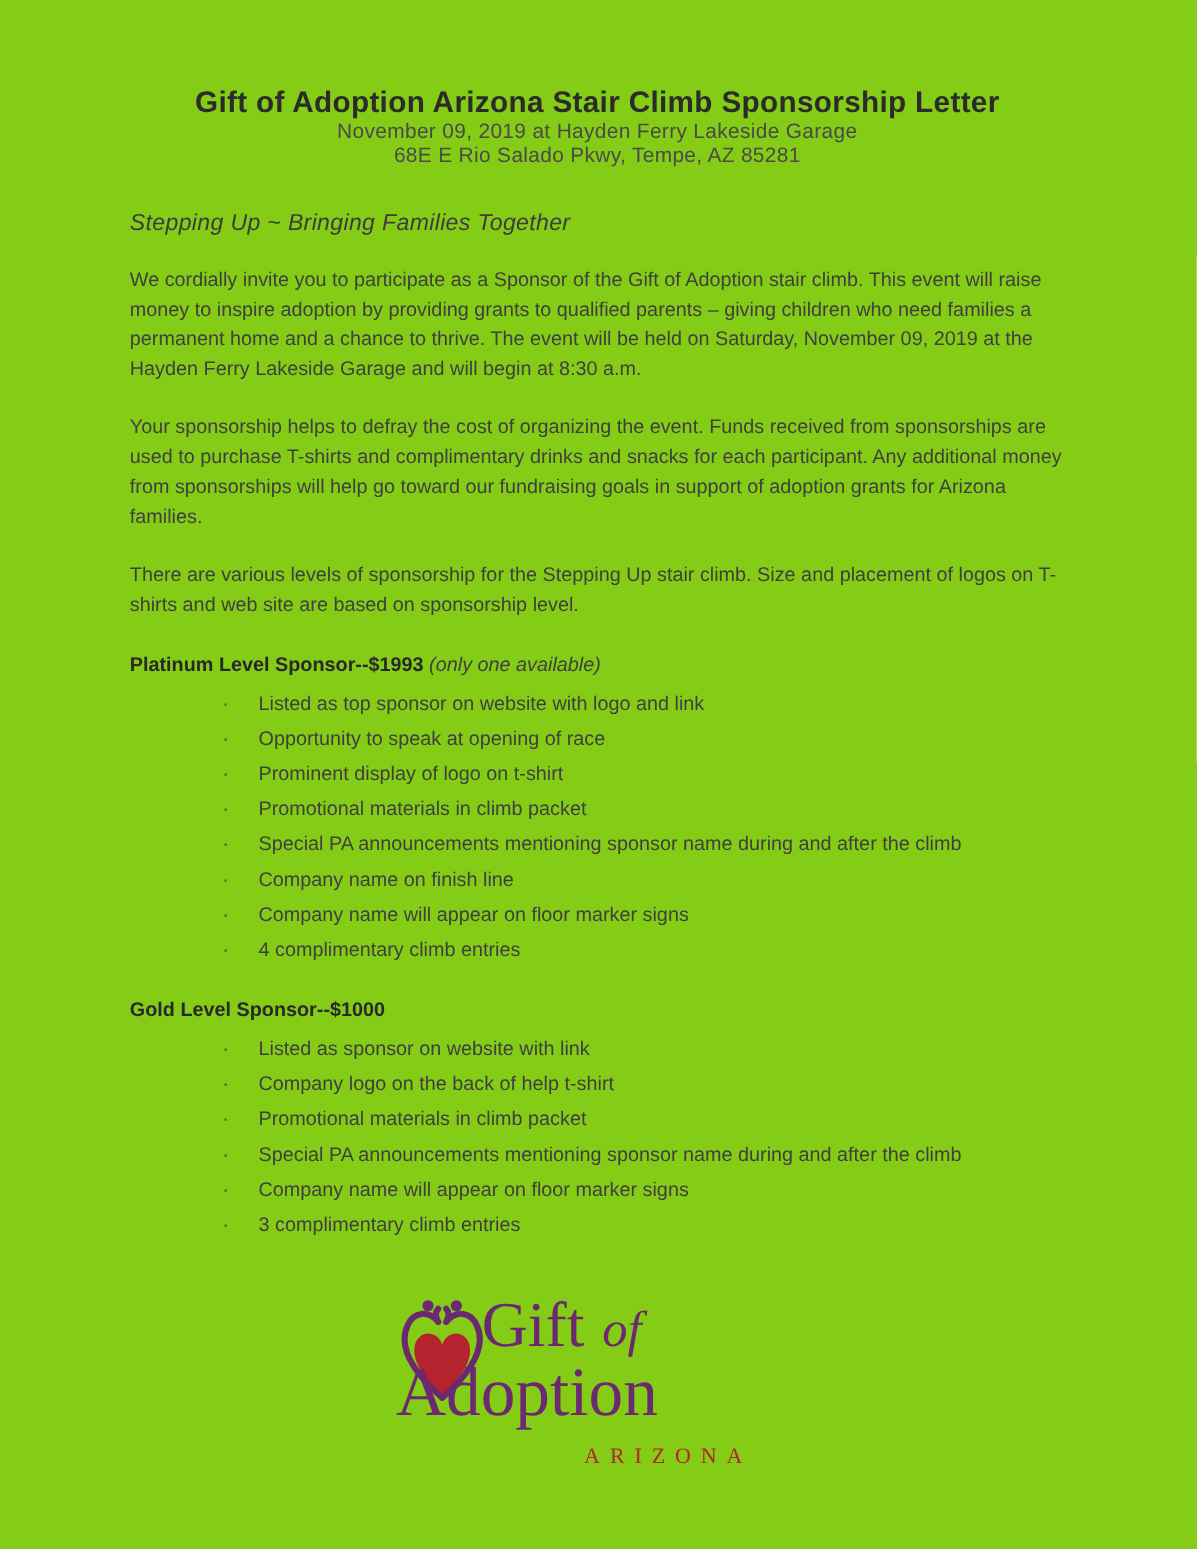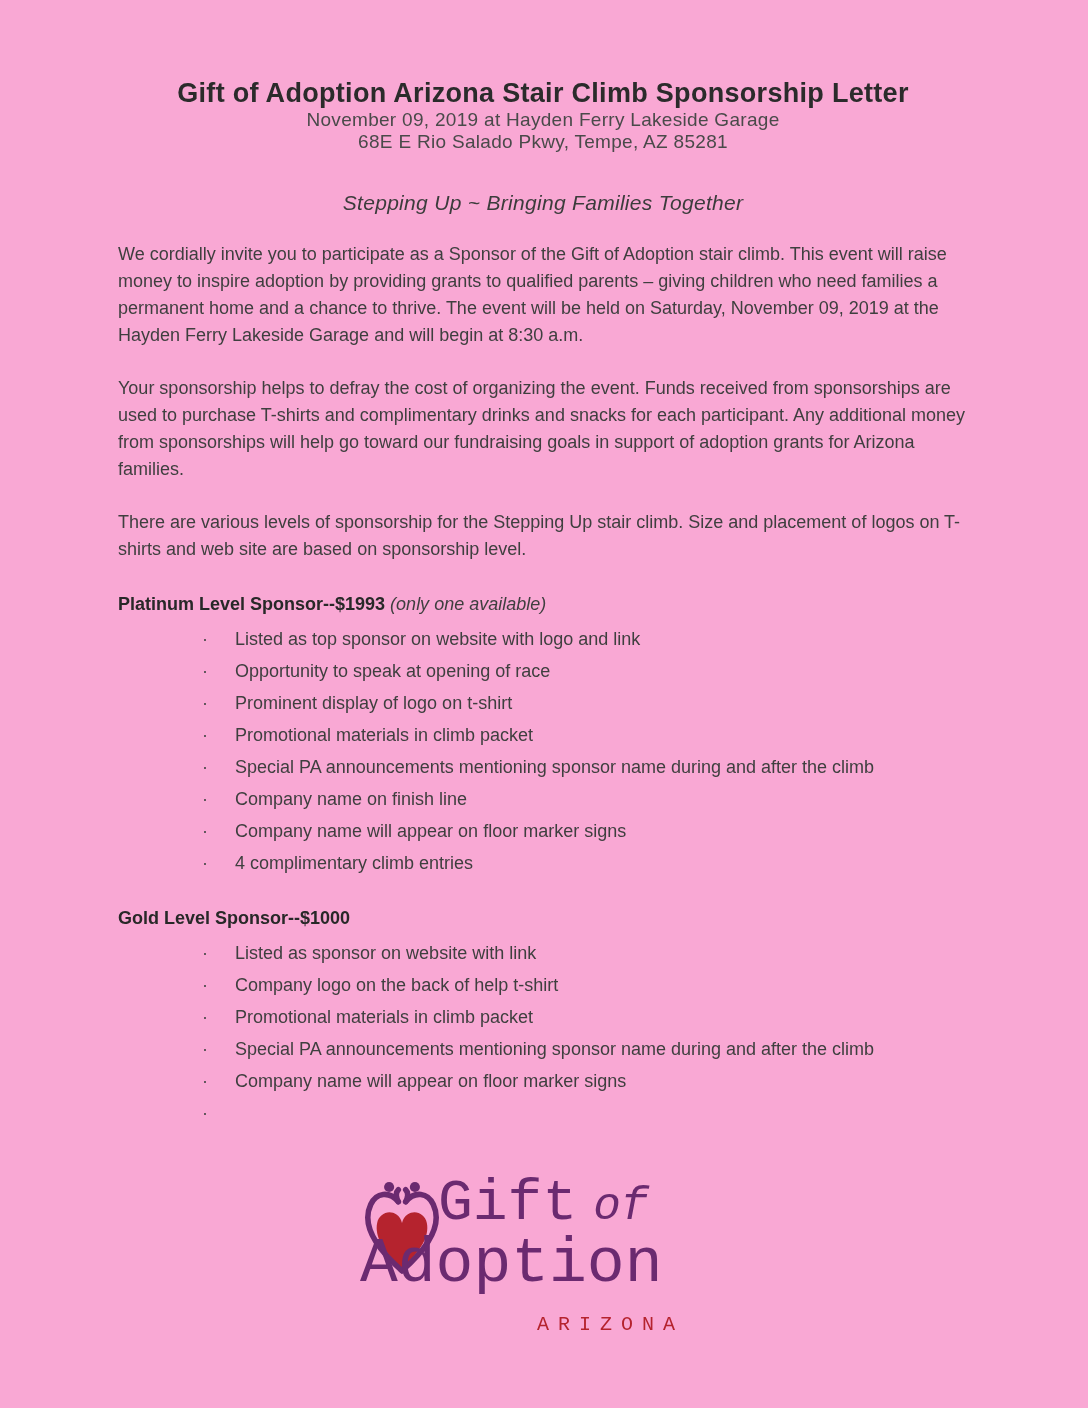--- a/index.html
+++ b/index.html
@@ -12,42 +12,41 @@
     height: 1408px;
     font-family: "Liberation Sans", sans-serif;
     color: #3f3f3f;
     overflow: hidden;
   }
   .page {
     width: 1088px;
     height: 1408px;
     box-sizing: border-box;
     padding: 78px 120px 0 118px;
-    background: #f9a8d4;
+    background: #84cc16;
   }
   h1.title {
     margin: 0;
     text-align: center;
     font-size: 27px;
     font-weight: bold;
     color: #2b2b2b;
     letter-spacing: 0.3px;
   }
   p.sub {
     margin: 0;
     text-align: center;
     font-size: 19px;
     color: #4a4a4a;
     letter-spacing: 0.3px;
   }
   .sub-date { margin-top: 31px; }
   .sub-addr { margin-top: 25px; }
   p.tagline {
     margin: 38px 0 0 0;
-    text-align: center;
     font-size: 21px;
     font-style: italic;
     color: #3c3c3c;
     letter-spacing: 0.3px;
   }
   p.body {
     margin: 26px 0 0 0;
     font-size: 18px;
     line-height: 27px;
     color: #3f3f3f;
@@ -93,21 +92,21 @@
     flex: 1 1 auto;
     max-width: 650px;
   }
   
   .logo {
     position: relative;
     width: 330px;
     height: 170px;
     margin: 52px auto 0 auto;
     transform: translateX(-22px);
-    font-family: Liberation Mono, monospace;
+    font-family: Liberation Serif, serif;
   }
   .logo-emblem {
     position: absolute;
     left: 0;
     top: 2px;
     width: 92px;
     height: 104px;
   }
   .logo-line1 {
     position: absolute;
@@ -215,20 +214,21 @@
       <li>
           <span class="blt"></span>
           <span class="blt-text">Special PA announcements mentioning sponsor name during and after the climb</span>
         </li>
       <li>
           <span class="blt"></span>
           <span class="blt-text">Company name will appear on floor marker signs</span>
         </li>
       <li>
           <span class="blt"></span>
+          <span class="blt-text">3 complimentary climb entries</span>
         </li>
     </ul>
   </div>
 
   <div class="logo">
     <svg class="logo-emblem" viewBox="0 0 100 112" aria-hidden="true">
 
       <path d="M50 94 C30 76 20 60 23 45 C25 35 36 30 44 36 C47 38 49 41 50 45 C51 41 53 38 56 36 C64 30 75 35 77 45 C80 60 70 76 50 94 Z" fill="#b5232e"></path>
 
       <g fill="none" stroke="#6b2a70" stroke-width="6" stroke-linecap="round">

